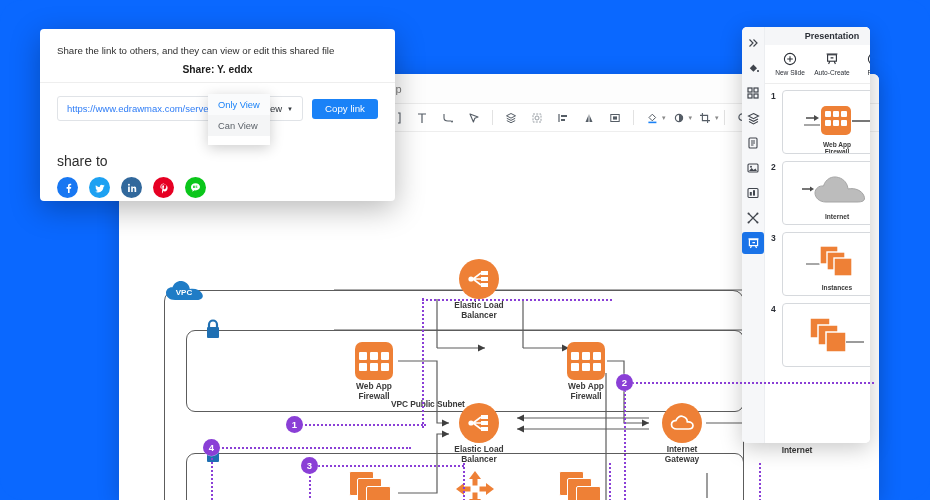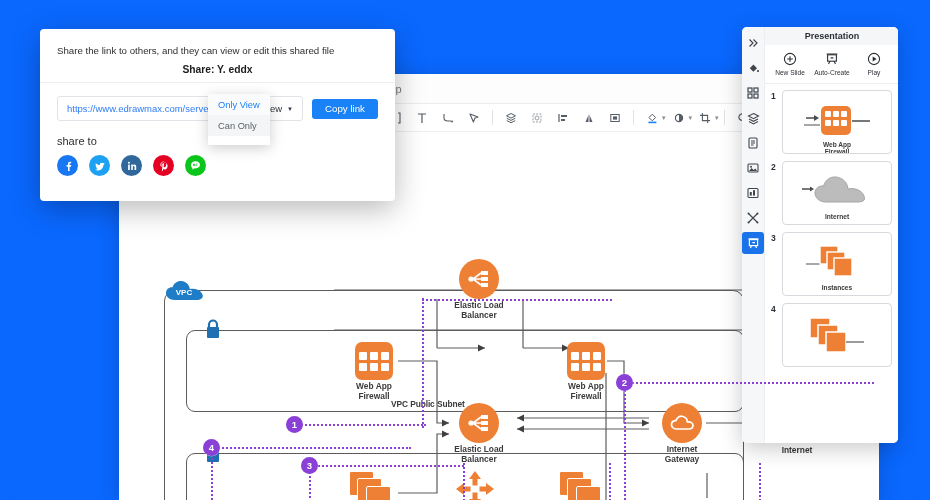--- a/index.html
+++ b/index.html
@@ -130,21 +130,21 @@
   }
   .dash-h { height: 0; border-top: 2.6px dotted #8a3fd6; }
   .dash-v { width: 0; border-left: 2.6px dotted #8a3fd6; }
 
   svg.wires { position: absolute; left: 0; top: 0; pointer-events: none; }
 
   
   #pres-panel {
     position: absolute;
     left: 742px; top: 27px;
-    width: 156px; height: 416px;
+    width: 128px; height: 416px;
     background: #ffffff;
     border-radius: 5px;
     box-shadow: 0 5px 22px rgba(0,0,0,.22);
     display: flex; overflow: hidden;
   }
   #pres-rail {
     width: 26px; background: #f6f7f9;
     display: flex; flex-direction: column; align-items: center;
     padding-top: 5px; gap: 3px;
     border-right: 1px solid #eceef1;
@@ -225,22 +225,22 @@
   }
   #perm-caret { font-size: 6px; color: #32373d; }
   #copy-btn {
     width: 66px; height: 20px; border-radius: 3px;
     background: #1a82f7; color: #fff;
     font-size: 9.7px;
     display: flex; align-items: center; justify-content: center;
     cursor: pointer;
   }
   #share-to {
-    margin: 14px 17px 0 17px;
-    font-size: 11px; color: #2e2e2e;
+    margin: 32px 17px 0 17px;
+    font-size: 14px; color: #2e2e2e;
   }
   #socials { display: flex; gap: 11px; margin: 8px 17px 0 17px; }
   .soc {
     width: 21px; height: 21px; border-radius: 50%;
     display: flex; align-items: center; justify-content: center;
     color: #fff;
   }
   #perm-menu {
     position: absolute;
     left: 208px; top: 94px;
@@ -776,14 +776,14 @@
             <rect x="6.6" y="6.4" width="1.8" height=".6"></rect>
             <rect x="6.6" y="5.5" width="1.3" height=".5"></rect>
           </g>
         </svg>
     </div>
   </div>
 </div>
 
 <div id="perm-menu">
   <div class="perm-item sel">Only View</div>
-  <div class="perm-item alt">Can Only</div>
+  <div class="perm-item alt">Can View</div>
 </div>
 
 </body></html>

